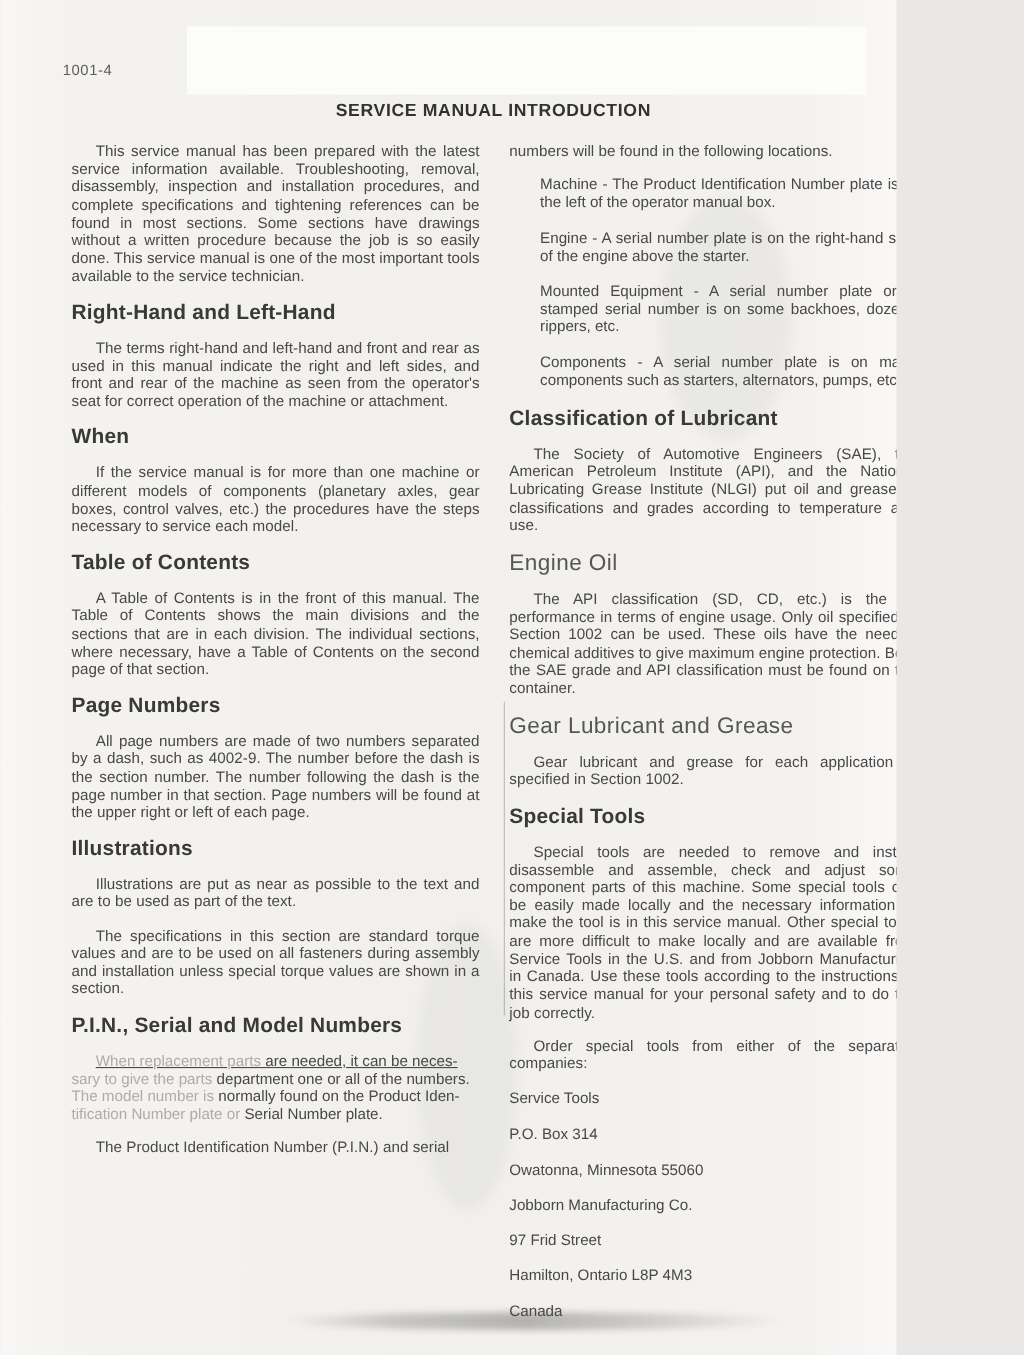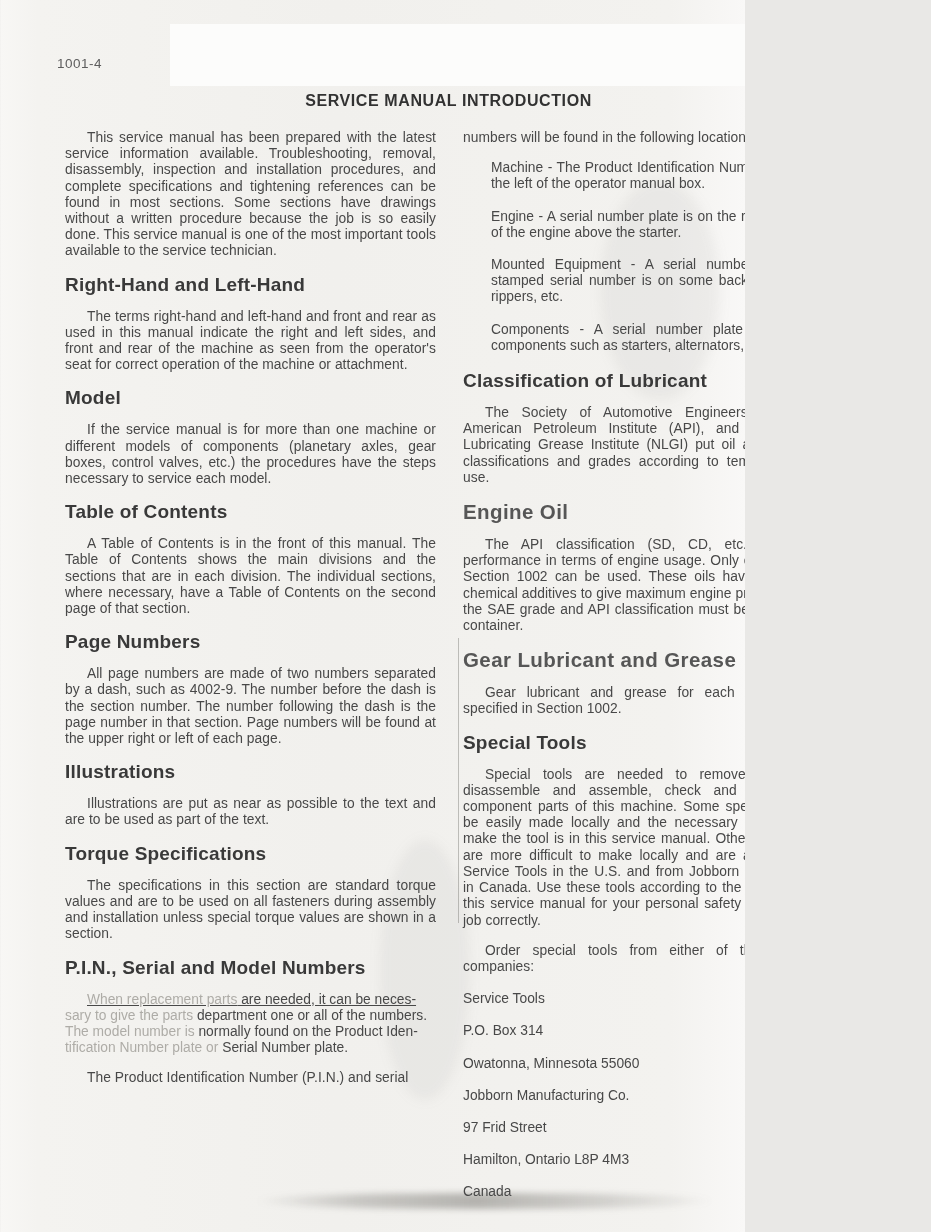--- a/index.html
+++ b/index.html
@@ -1,17 +1,17 @@
 <!DOCTYPE html>
 <html><head>
 <meta charset="utf-8">
 <style>
   html,body { margin:0; padding:0; background:#e9e8e6; }
   .scan {
-    position:relative; width:745px; height:1232px; overflow:hidden;
+    position:relative; width:815px; height:1232px; overflow:hidden;
     background:
       linear-gradient(90deg, rgba(0,0,0,0.015) 0 1px, rgba(0,0,0,0) 1px 6px),
       linear-gradient(to right, #f8f7f5 0%, #f4f3f0 5%, #f1f0ed 45%, #f3f2ef 90%, #f9f8f7 100%);
     font-family:"Liberation Sans", sans-serif;
     color:#454545;
   }
   
   .white-patch { position:absolute; left:170px; top:24px; width:618px; height:62px; background:#fcfcfb; }
   .crescent { position:absolute; border:1.6px solid transparent; border-bottom-color:#c8c7c4; border-radius:50%; }
   .crescent.c1 { left:856px; top:146px; width:46px; height:32px; }
@@ -34,21 +34,21 @@
 
   p.body {
     margin:0 0 14px; font-size:13.8px; line-height:16.2px; letter-spacing:.05px;
     text-align:justify; text-indent:22px; color:#484848;
   }
   p.noindent { text-indent:0; }
   h2.head {
     margin:0 0 13px; font-size:19px; line-height:22px; font-weight:bold;
     color:#393939; letter-spacing:.2px;
   }
-  h2.head.light { font-weight:bold; font-size:20.5px; line-height:24px; color:#565656; letter-spacing:.4px; }
+  h2.head.light { font-weight:normal; font-size:20.5px; line-height:24px; color:#565656; letter-spacing:.4px; }
 
   .loc-item {
     margin:0 0 16px; padding-left:28px; font-size:13.8px; line-height:16.2px;
     text-align:justify; color:#484848;
   }
   .pin-lines { margin:0 0 14px; font-size:13.8px; line-height:16.2px; color:#484848; }
   .pin-line { white-space:nowrap; }
   .pin-line.first { text-indent:22px;text-decoration:underline; }
   .faded { color:#aeaca7; }
   .single-line { white-space:nowrap; }
@@ -74,33 +74,32 @@
   <div class="title-wrap">
     <span class="doc-title">SERVICE MANUAL INTRODUCTION</span>
   </div>
 
   <div class="col col-left">
     <p class="body">This service manual has been prepared with the latest service information available. Troubleshooting, removal, disassembly, inspection and installation procedures, and complete specifications and tightening references can be found in most sections. Some sections have drawings without a written procedure because the job is so easily done. This service manual is one of the most important tools available to the service technician.</p>
 
     <h2 class="head">Right-Hand and Left-Hand</h2>
     <p class="body">The terms right-hand and left-hand and front and rear as used in this manual indicate the right and left sides, and front and rear of the machine as seen from the operator's seat for correct operation of the machine or attachment.</p>
 
-    <h2 class="head">Model</h2>
+    <h2 class="head">When</h2>
     <p class="body">If the service manual is for more than one machine or different models of components (planetary axles, gear boxes, control valves, etc.) the procedures have the steps necessary to service each model.</p>
 
     <h2 class="head">Table of Contents</h2>
     <p class="body">A Table of Contents is in the front of this manual. The Table of Contents shows the main divisions and the sections that are in each division. The individual sections, where necessary, have a Table of Contents on the second page of that section.</p>
 
     <h2 class="head">Page Numbers</h2>
     <p class="body">All page numbers are made of two numbers separated by a dash, such as 4002-9. The number before the dash is the section number. The number following the dash is the page number in that section. Page numbers will be found at the upper right or left of each page.</p>
 
     <h2 class="head">Illustrations</h2>
     <p class="body">Illustrations are put as near as possible to the text and are to be used as part of the text.</p>
 
-    <h2 class="head">Torque Specifications</h2>
     <p class="body">The specifications in this section are standard torque values and are to be used on all fasteners during assembly and installation unless special torque values are shown in a section.</p>
 
     <h2 class="head">P.I.N., Serial and Model Numbers</h2>
     <div class="pin-lines">
       <div class="pin-line first"><span class="faded">When replacement parts</span><span> are needed, it can be neces-</span></div>
       <div class="pin-line"><span class="faded">sary to give the parts</span><span> department one or all of the numbers.</span></div>
       <div class="pin-line"><span class="faded">The model number is</span><span> normally found on the Product Iden-</span></div>
       <div class="pin-line"><span class="faded">tification Number plate or</span><span> Serial Number plate.</span></div>
     </div>
     <p class="body single-line">The Product Identification Number (P.I.N.) and serial</p>

